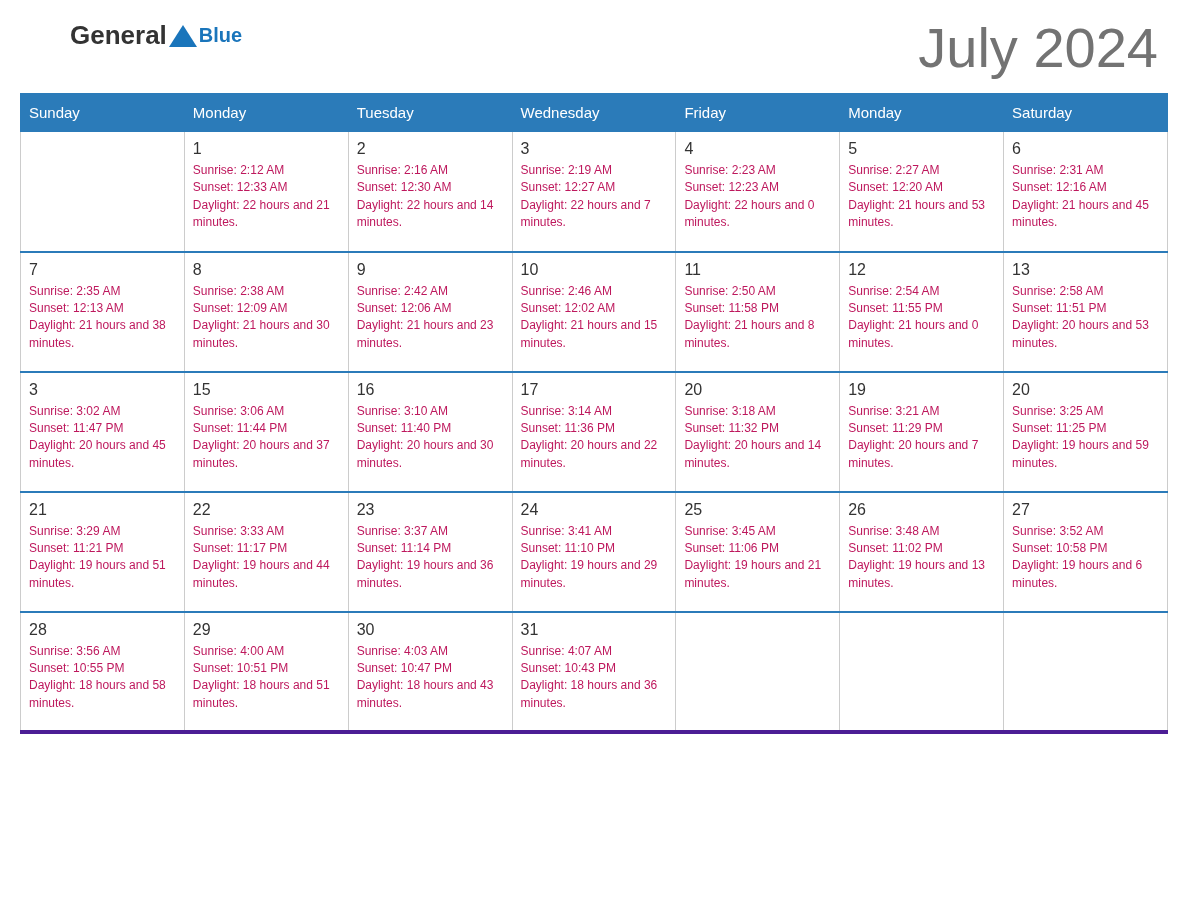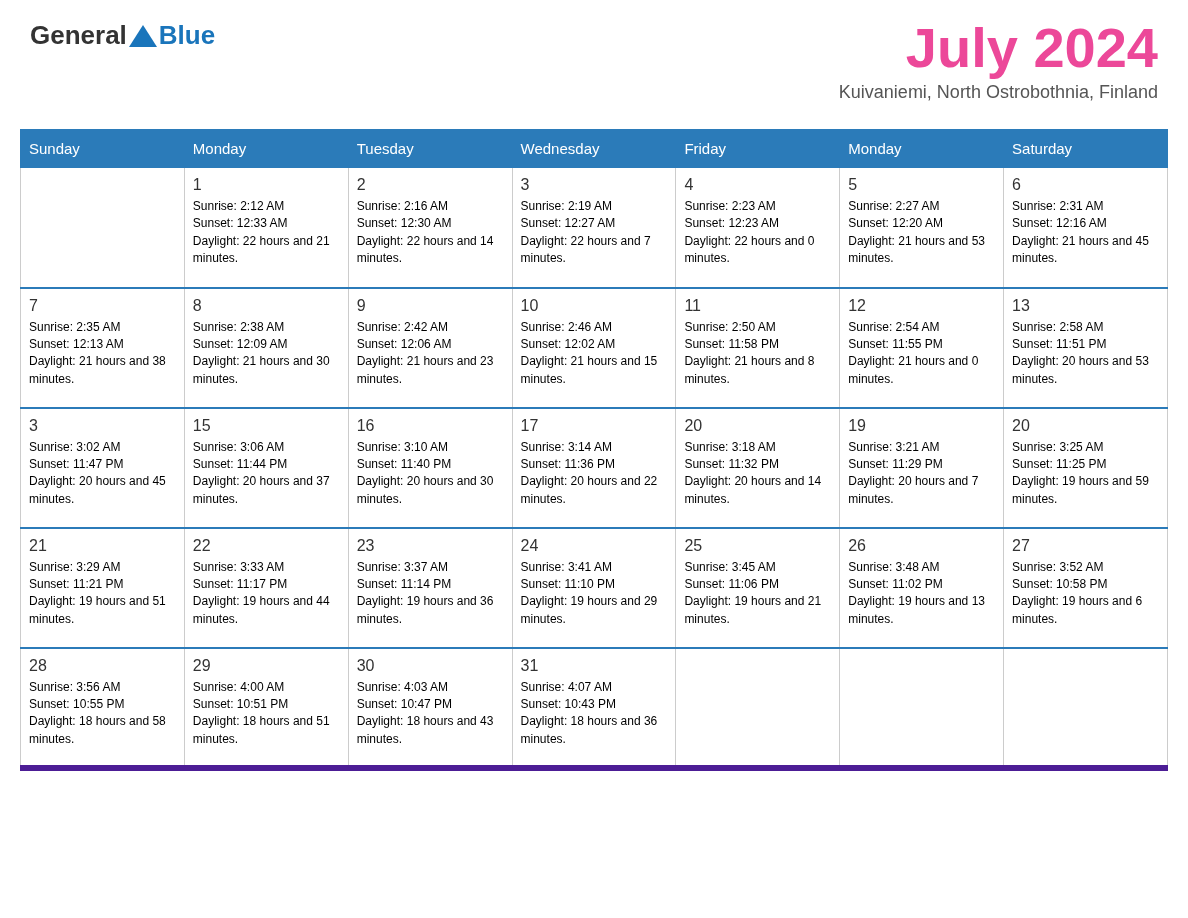--- a/index.html
+++ b/index.html
@@ -8,20 +8,21 @@
       background: #fff;
       color: #333;
       width: 1188px;
       min-height: 918px;
     }
     .header {
       display: flex;
       justify-content: space-between;
       align-items: flex-start;
       padding: 20px 30px 10px 30px;
+      margin-left: 40px;
     }
     .logo {
       display: flex;
       flex-direction: column;
       align-items: flex-start;
     }
     .logo-text {
       display: flex;
       align-items: center;
       font-size: 26px;
@@ -32,39 +33,39 @@
     .logo-triangle {
       width: 0; height: 0;
       border-left: 14px solid transparent;
       border-right: 14px solid transparent;
       border-bottom: 22px solid #1a75bb;
       margin: 0 2px;
       display: inline-block;
     }
     .logo-blue {
       color: #1a75bb;
-      font-size: 26px;
+      font-size: 20px;
       font-weight: bold;
     }
     .title-section {
       text-align: right;
     }
     .month-year {
       font-size: 56px;
-      font-weight: 700;
-      color: #ec4899;
+      font-weight: 400;
+      color: #737373;
       line-height: 1;
     }
     .location {
       font-size: 18px;
       color: #555;
       margin-top: 6px;
     }
     .calendar {
-      margin: 16px 20px 20px 20px;
+      margin: 7px 20px 20px 20px;
       border-collapse: collapse;
       width: calc(100% - 40px);
     }
     .calendar thead tr th {
       background-color: #2b7bb9;
       color: #fff;
       padding: 10px 8px;
       text-align: left;
       font-size: 15px;
       font-weight: normal;
@@ -81,47 +82,46 @@
       height: 120px;
     }
     .day-number {
       font-size: 16px;
       font-weight: normal;
       color: #333;
       margin-bottom: 4px;
     }
     .sun-info {
       font-size: 12px;
-      color: #000000;
+      color: #be185d;
       line-height: 1.45;
     }
     .calendar tbody tr td.empty {
       background: #fff;
     }
     .calendar tbody tr {
       border-bottom: 2px solid #2b7bb9;
     }
     .calendar tbody tr:last-child {
-      border-bottom: 6px solid #4c1d95;
+      border-bottom: 4px solid #4c1d95;
     }
   </style>
 </head>
 <body>
 
 <div class="header">
   <div class="logo">
     <div class="logo-text">
       <span class="logo-general">General</span>
       <span class="logo-triangle"></span>
       <span class="logo-blue">Blue</span>
     </div>
   </div>
   <div class="title-section">
     <div class="month-year">July 2024</div>
-    <div class="location">Kuivaniemi, North Ostrobothnia, Finland</div>
   </div>
 </div>
 
 <table class="calendar">
   <thead>
     <tr>
     <th>Sunday</th>
         <th>Monday</th>
         <th>Tuesday</th>
         <th>Wednesday</th>

